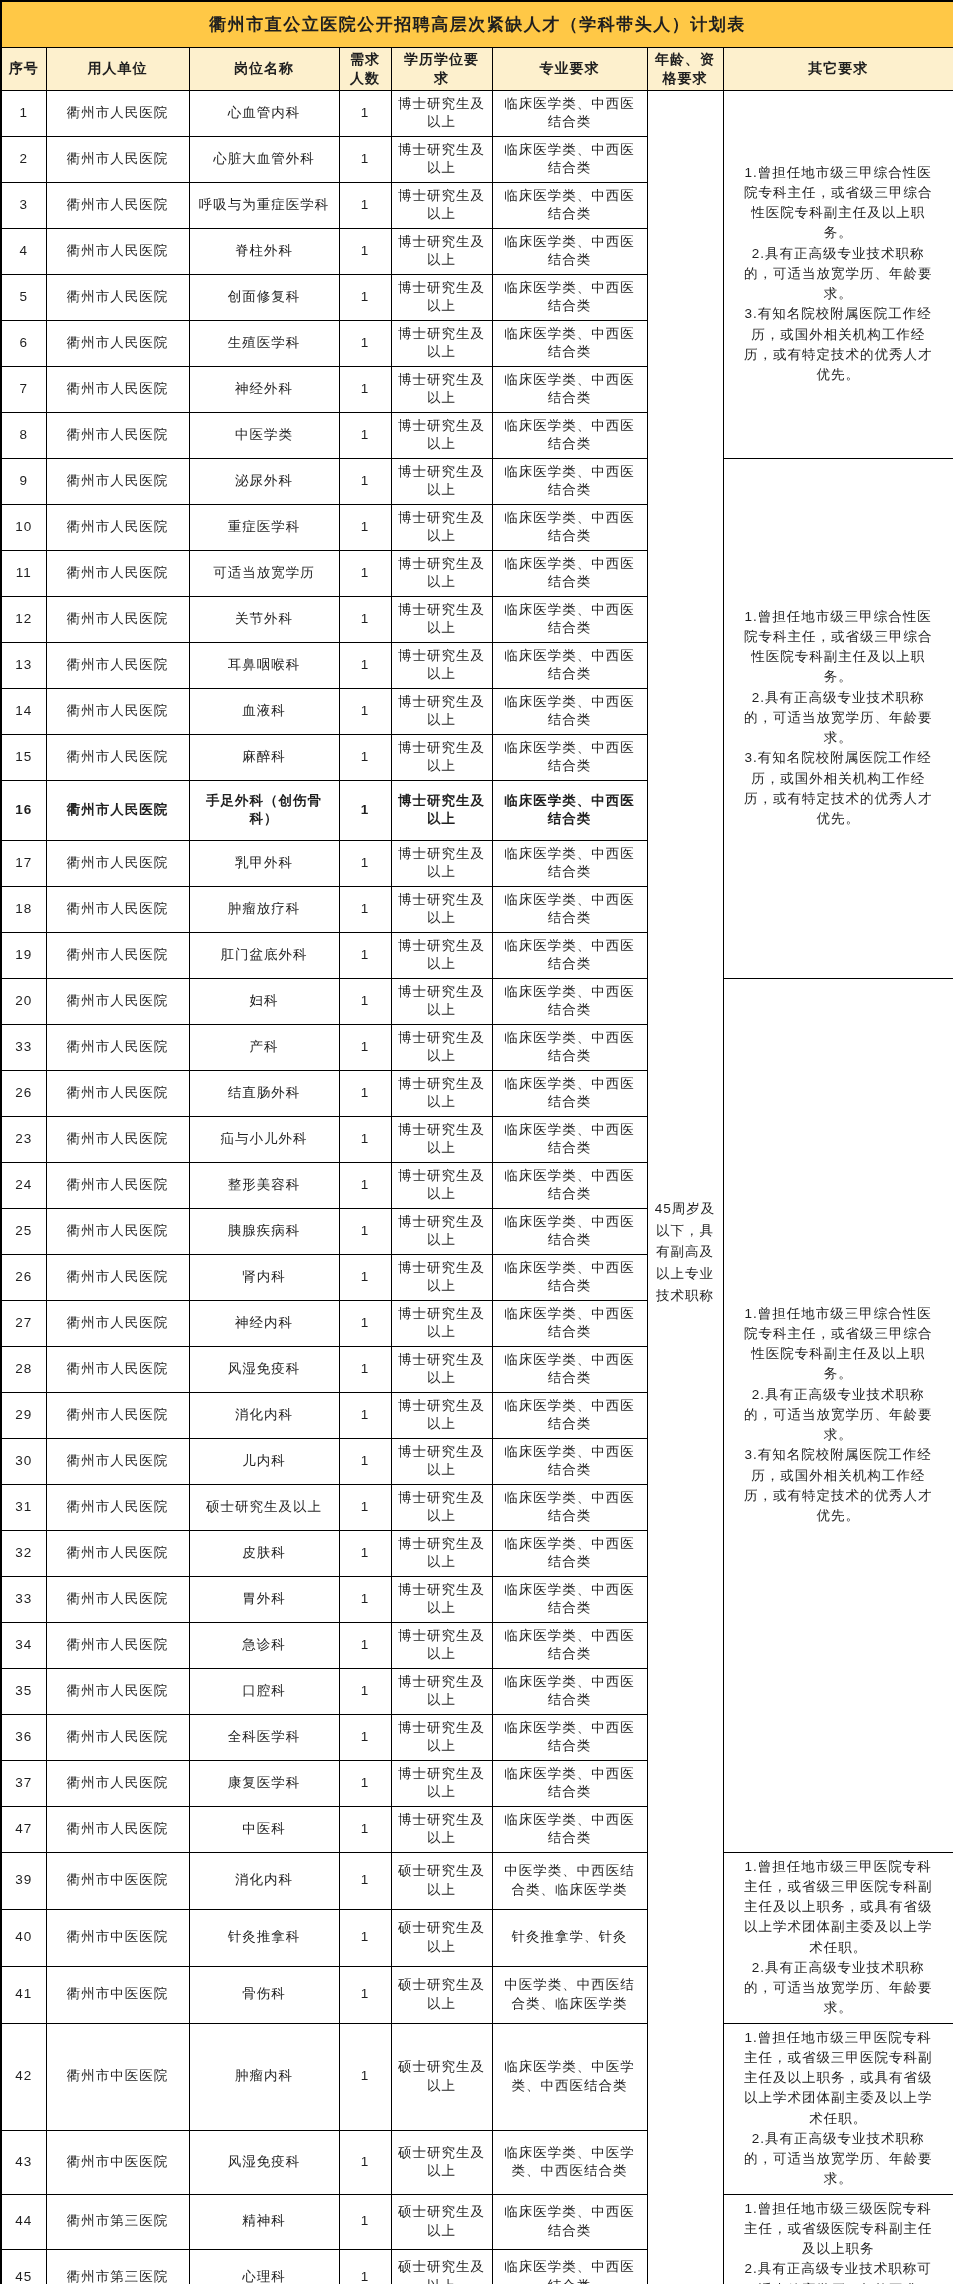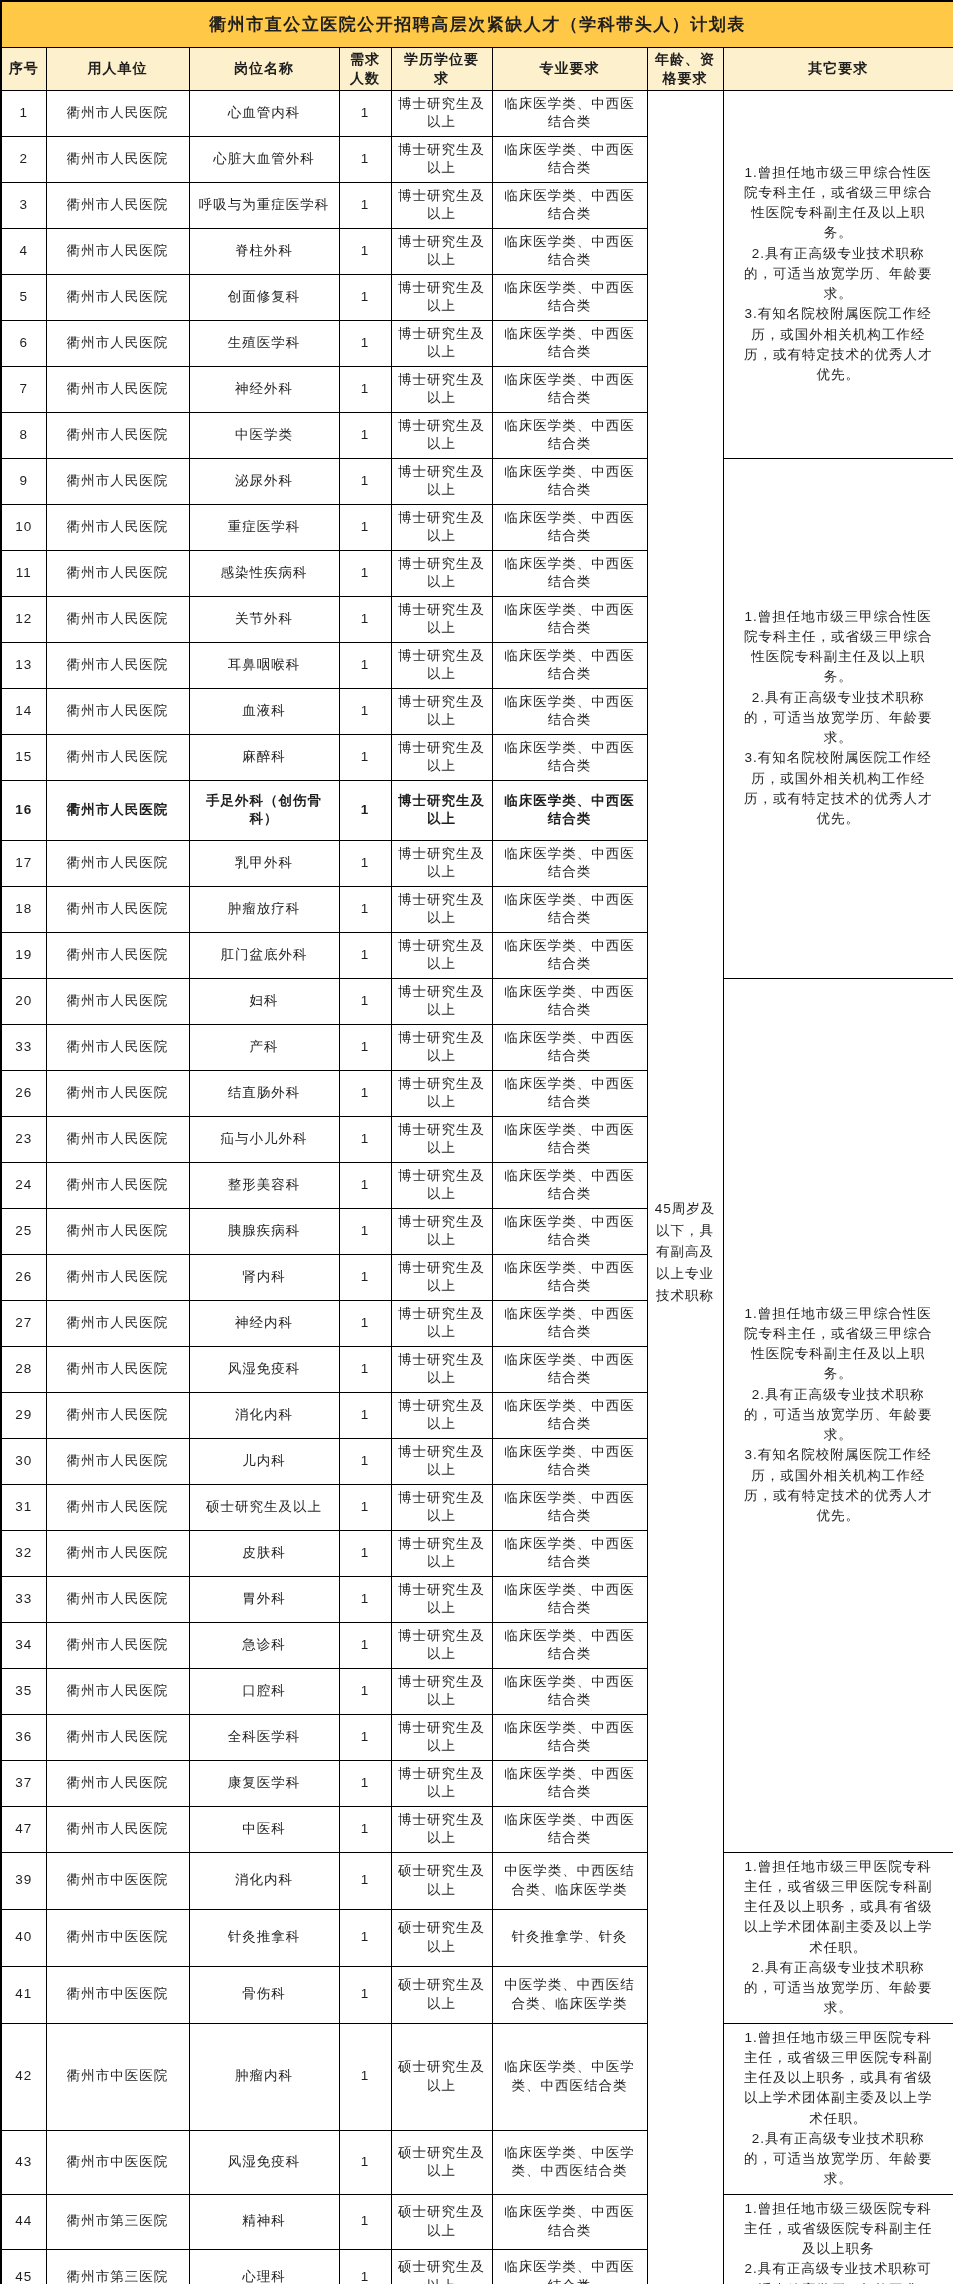--- a/index.html
+++ b/index.html
@@ -177,21 +177,21 @@
         <td>10</td>
         <td>衢州市人民医院</td>
         <td>重症医学科</td>
         <td>1</td>
         <td class="edu-cell">博士研究生及以上</td>
         <td class="major-cell">临床医学类、中西医结合类</td>
       </tr>
       <tr>
         <td>11</td>
         <td>衢州市人民医院</td>
-        <td>感染性疾病科</td>
+        <td>可适当放宽学历</td>
         <td>1</td>
         <td class="edu-cell">博士研究生及以上</td>
         <td class="major-cell">临床医学类、中西医结合类</td>
       </tr>
       <tr>
         <td>12</td>
         <td>衢州市人民医院</td>
         <td>关节外科</td>
         <td>1</td>
         <td class="edu-cell">博士研究生及以上</td>

